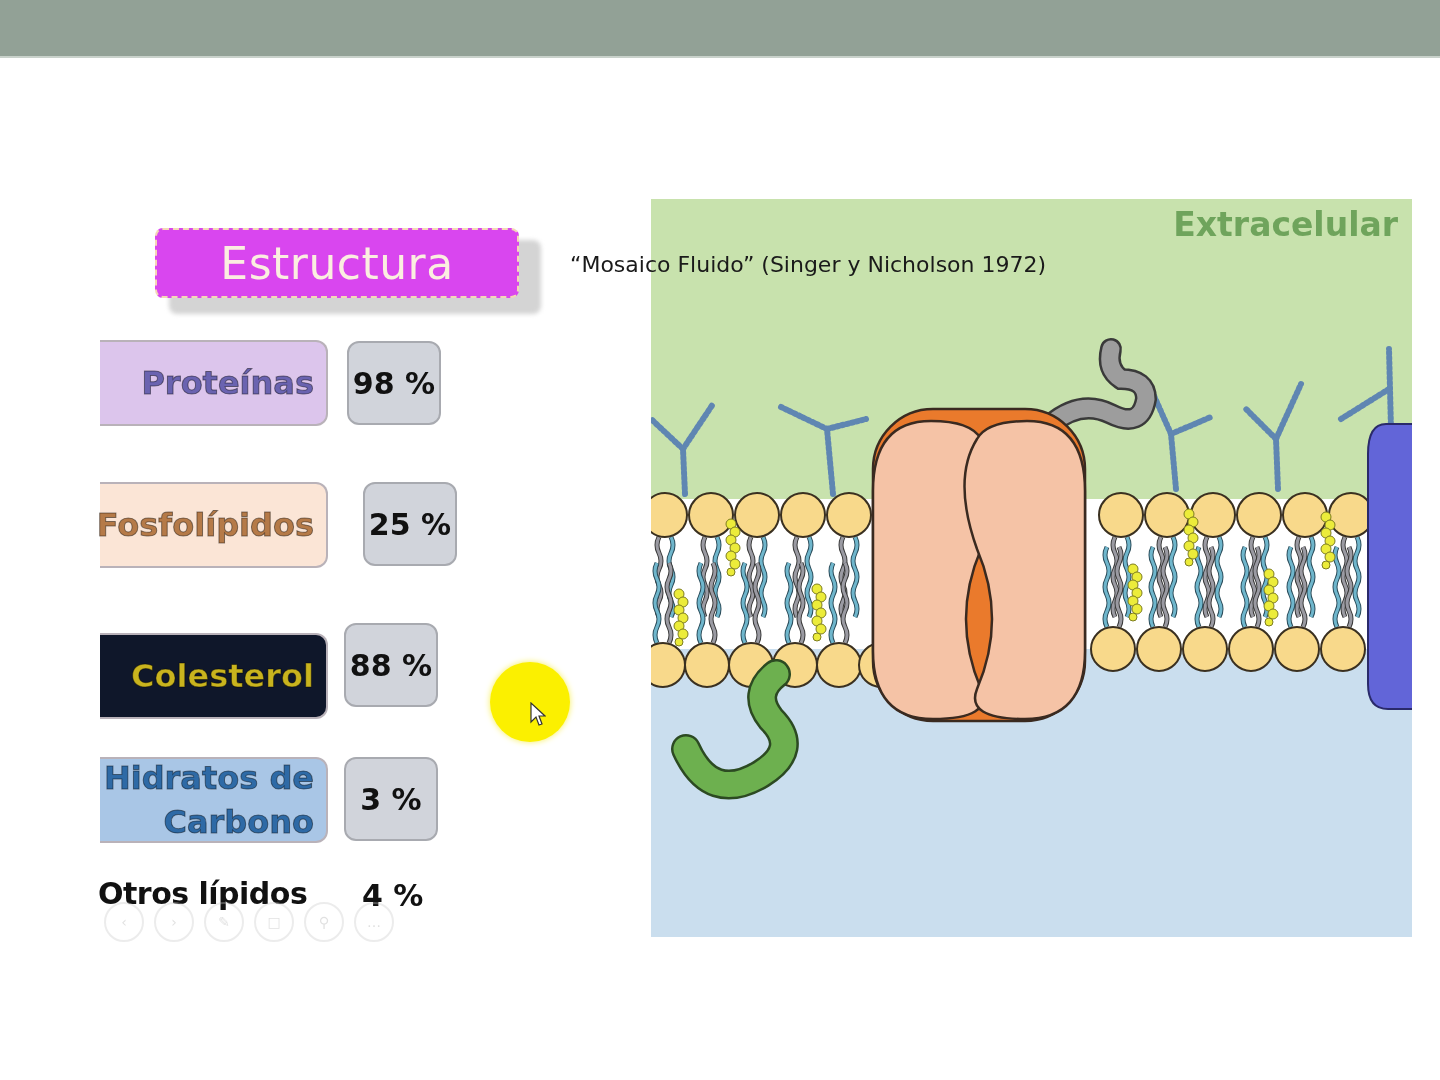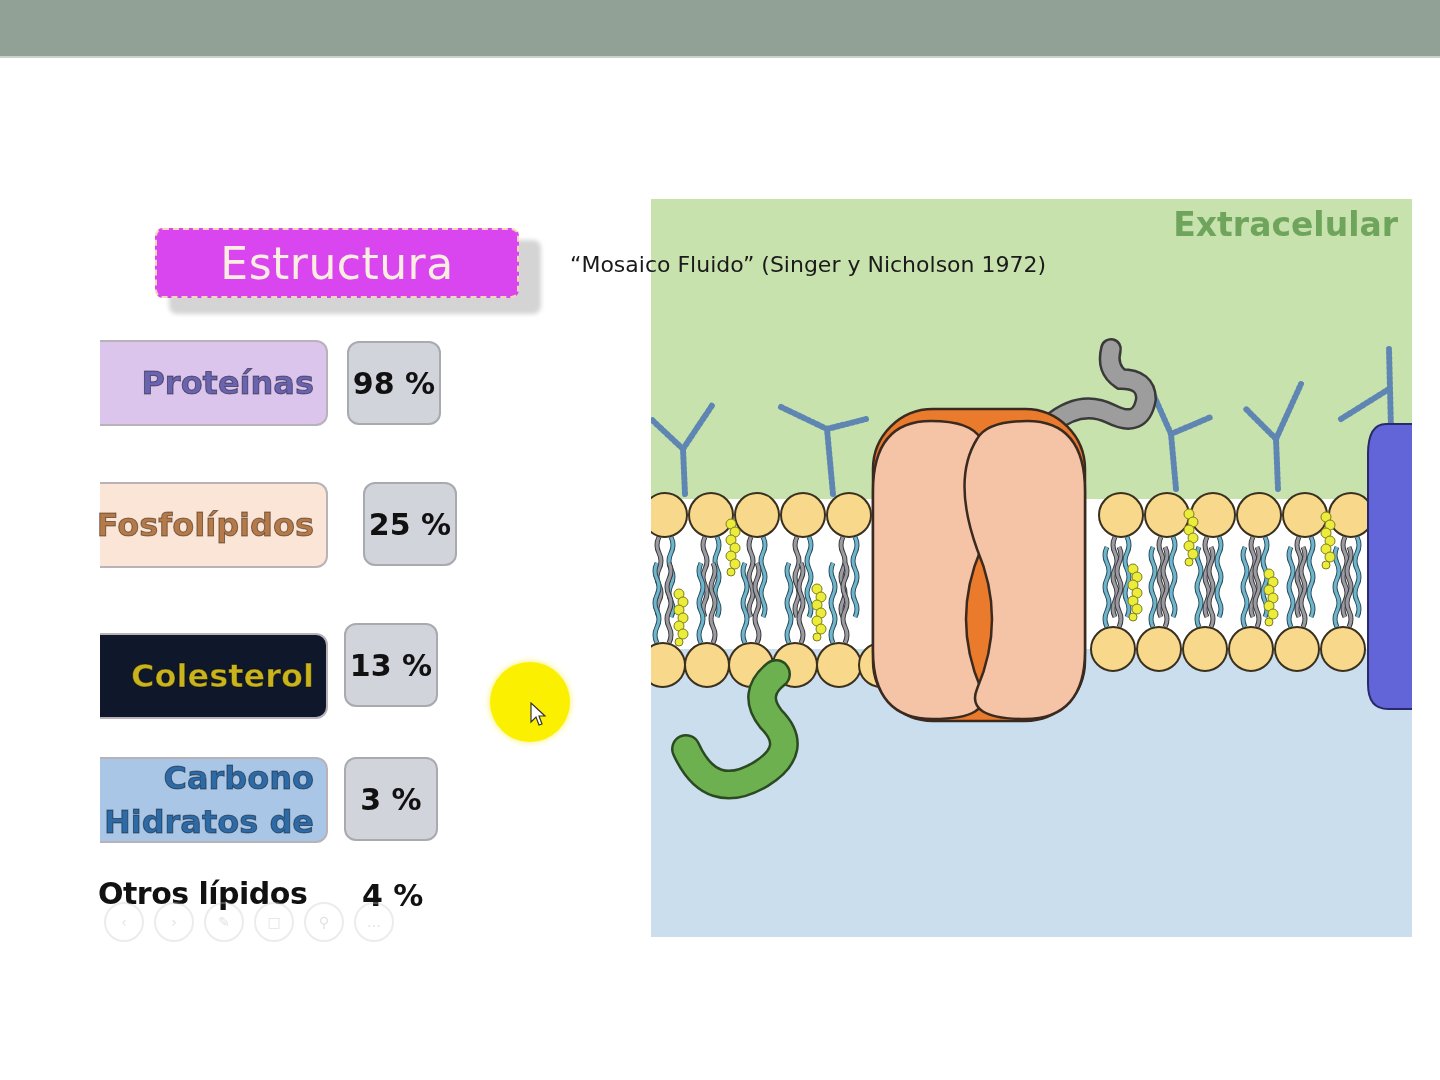--- a/index.html
+++ b/index.html
@@ -36,25 +36,25 @@
 
 <div class="subtitle">“Mosaico Fluido” (Singer y Nicholson 1972)</div>
 
 <div class="row-label" id="lbl0" style="top:340px;height:86px;background:#dcc5ec;color:#6a63b0;">Proteínas</div>
 <div class="row-pct" style="left:347px;top:341px;">98 %</div>
 
 <div class="row-label" style="top:482px;height:86px;background:#fbe5d6;color:#b57a48;">Fosfolípidos</div>
 <div class="row-pct" style="left:347px;top:482px;margin-left:16px;">25 %</div>
 
 <div class="row-label" style="top:633px;height:86px;background:#0f172a;color:#c9b41e;">Colesterol</div>
-<div class="row-pct" style="left:344px;top:623px;">13 %</div>
+<div class="row-pct" style="left:344px;top:623px;">88 %</div>
 
 <div class="row-label" style="top:757px;height:86px;background:#a9c6e6;color:#2e6aa6;flex-direction:column;align-items:flex-end;justify-content:center;line-height:44px;font-size:32px;">
+  <span>Hidratos de</span>
   <span>Carbono</span>
-  <span>Hidratos de</span>
 </div>
 <div class="row-pct" style="left:344px;top:757px;">3 %</div>
 
 <div class="other-label">Otros lípidos</div>
 <div class="other-pct">4 %</div>
 
 <div class="slide-nav">
   <span>‹</span>
   <span>›</span>
   <span>✎</span>

